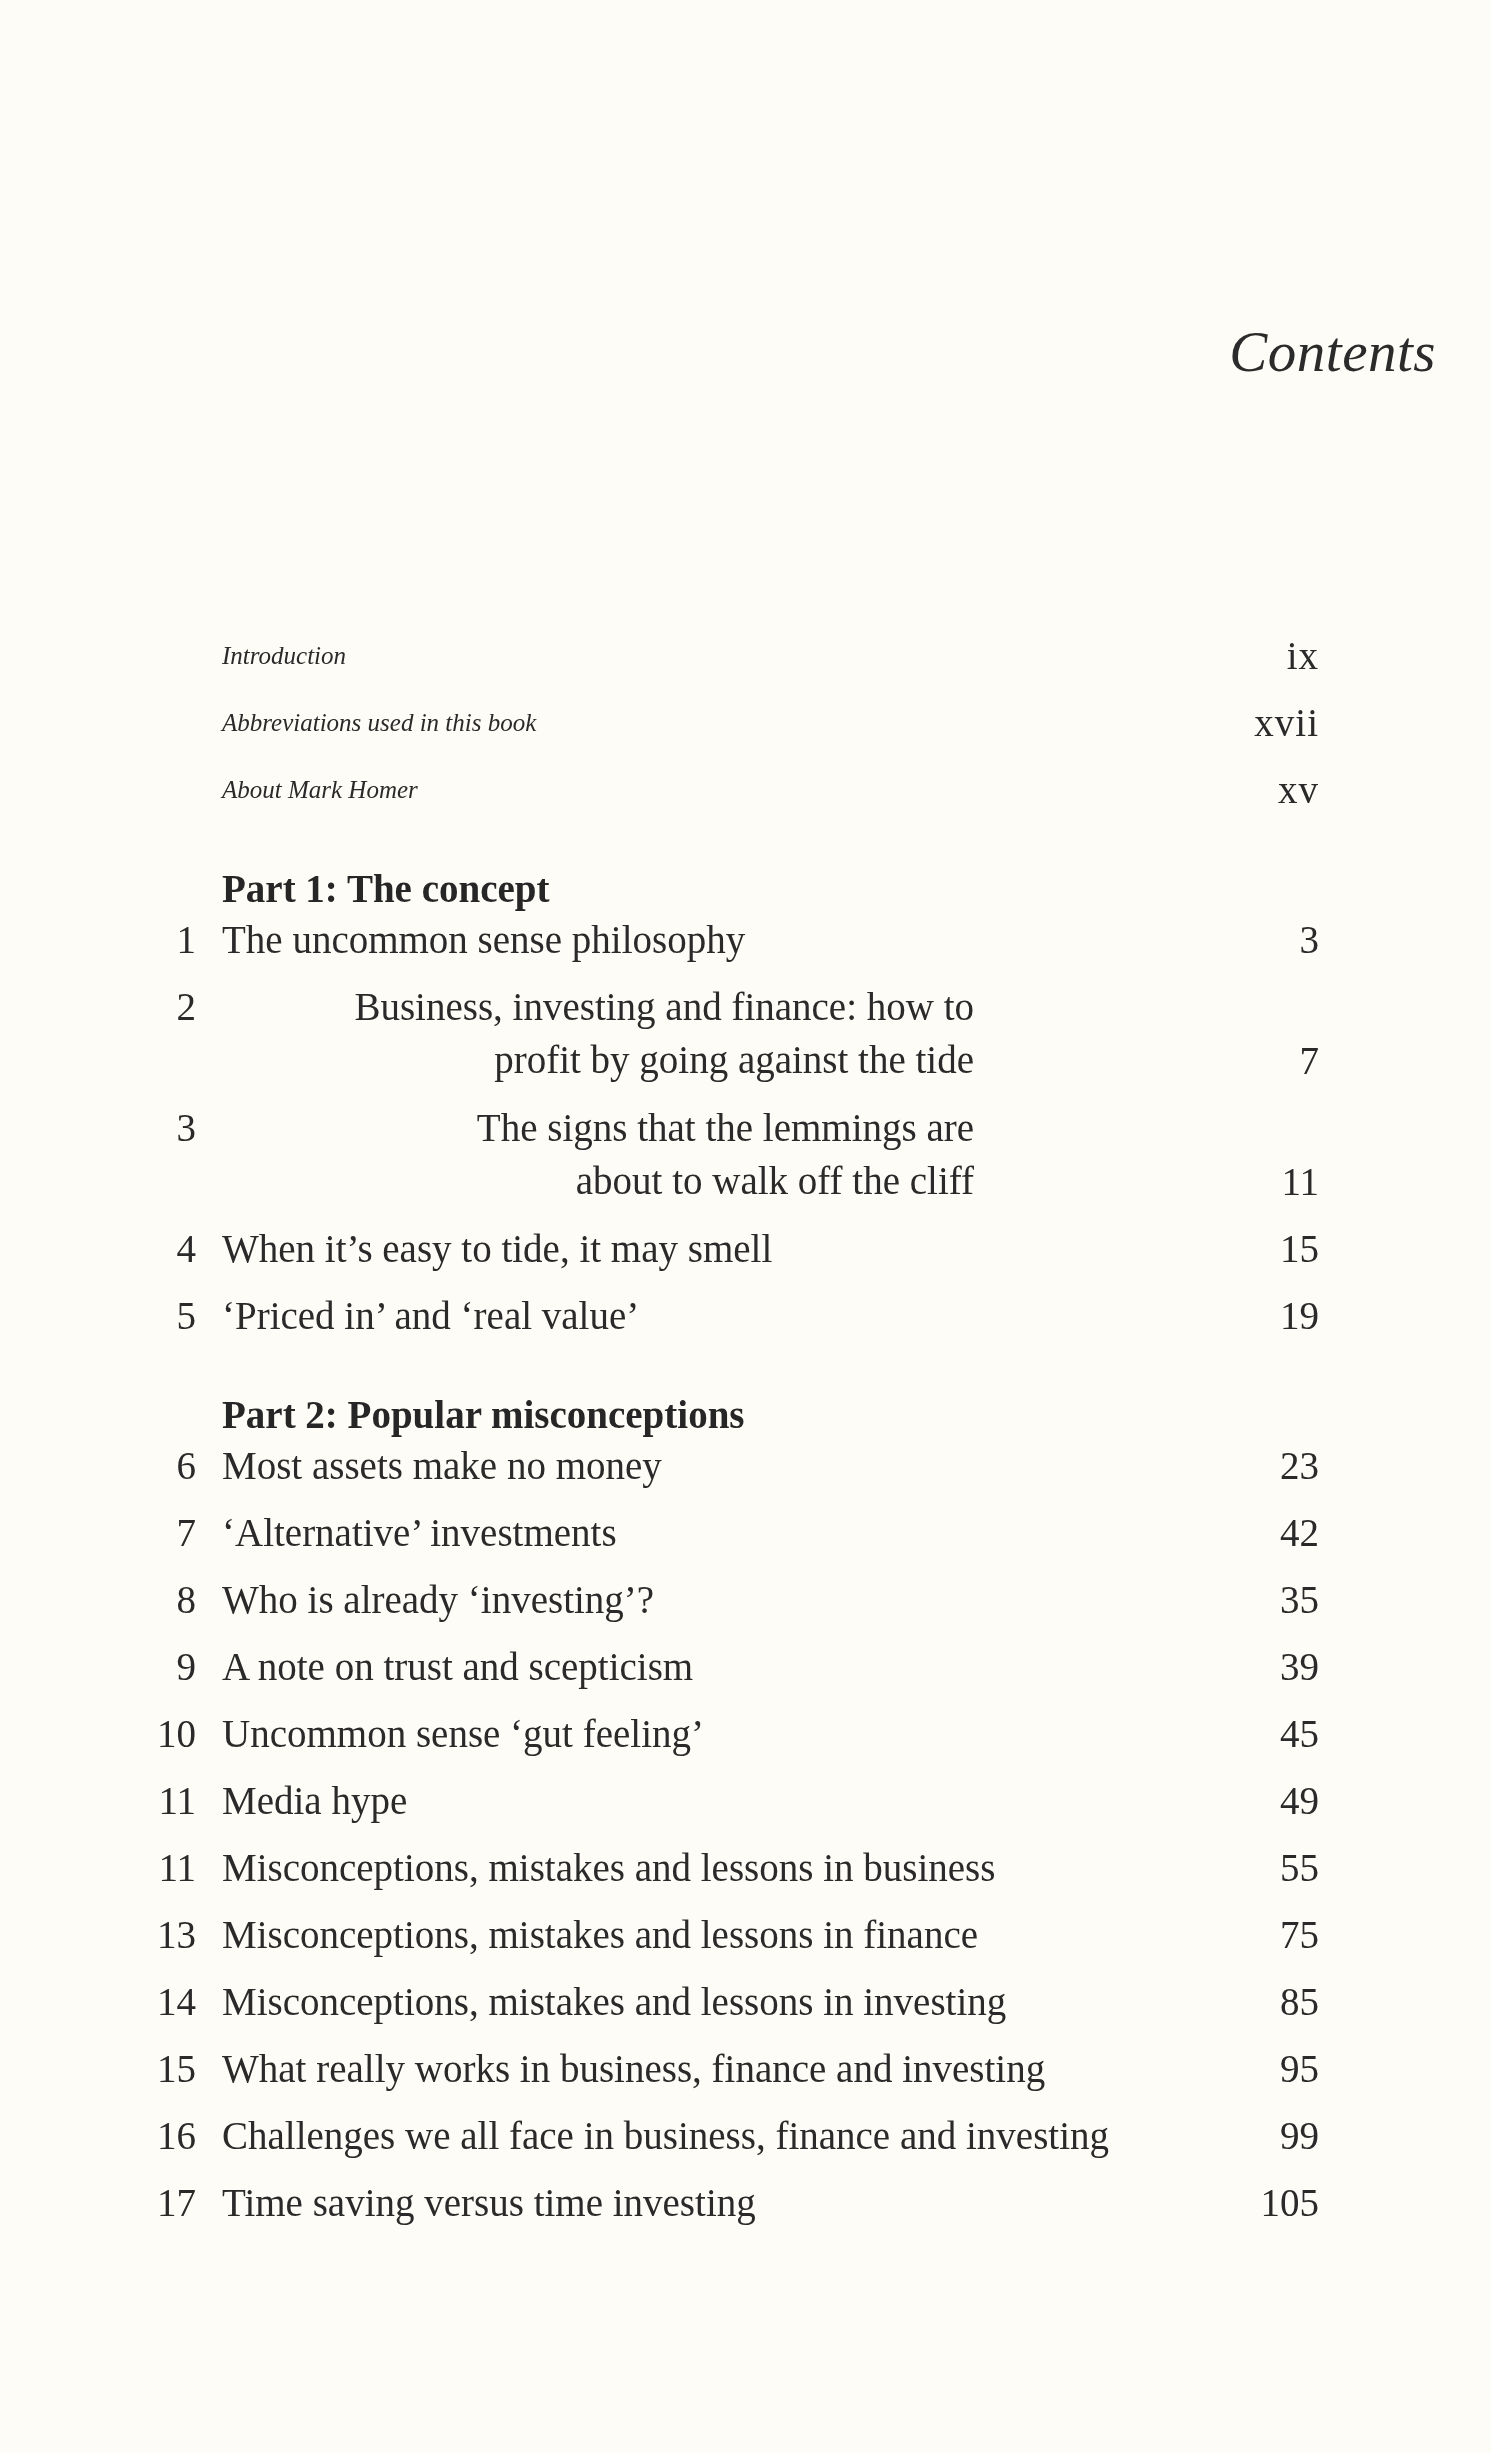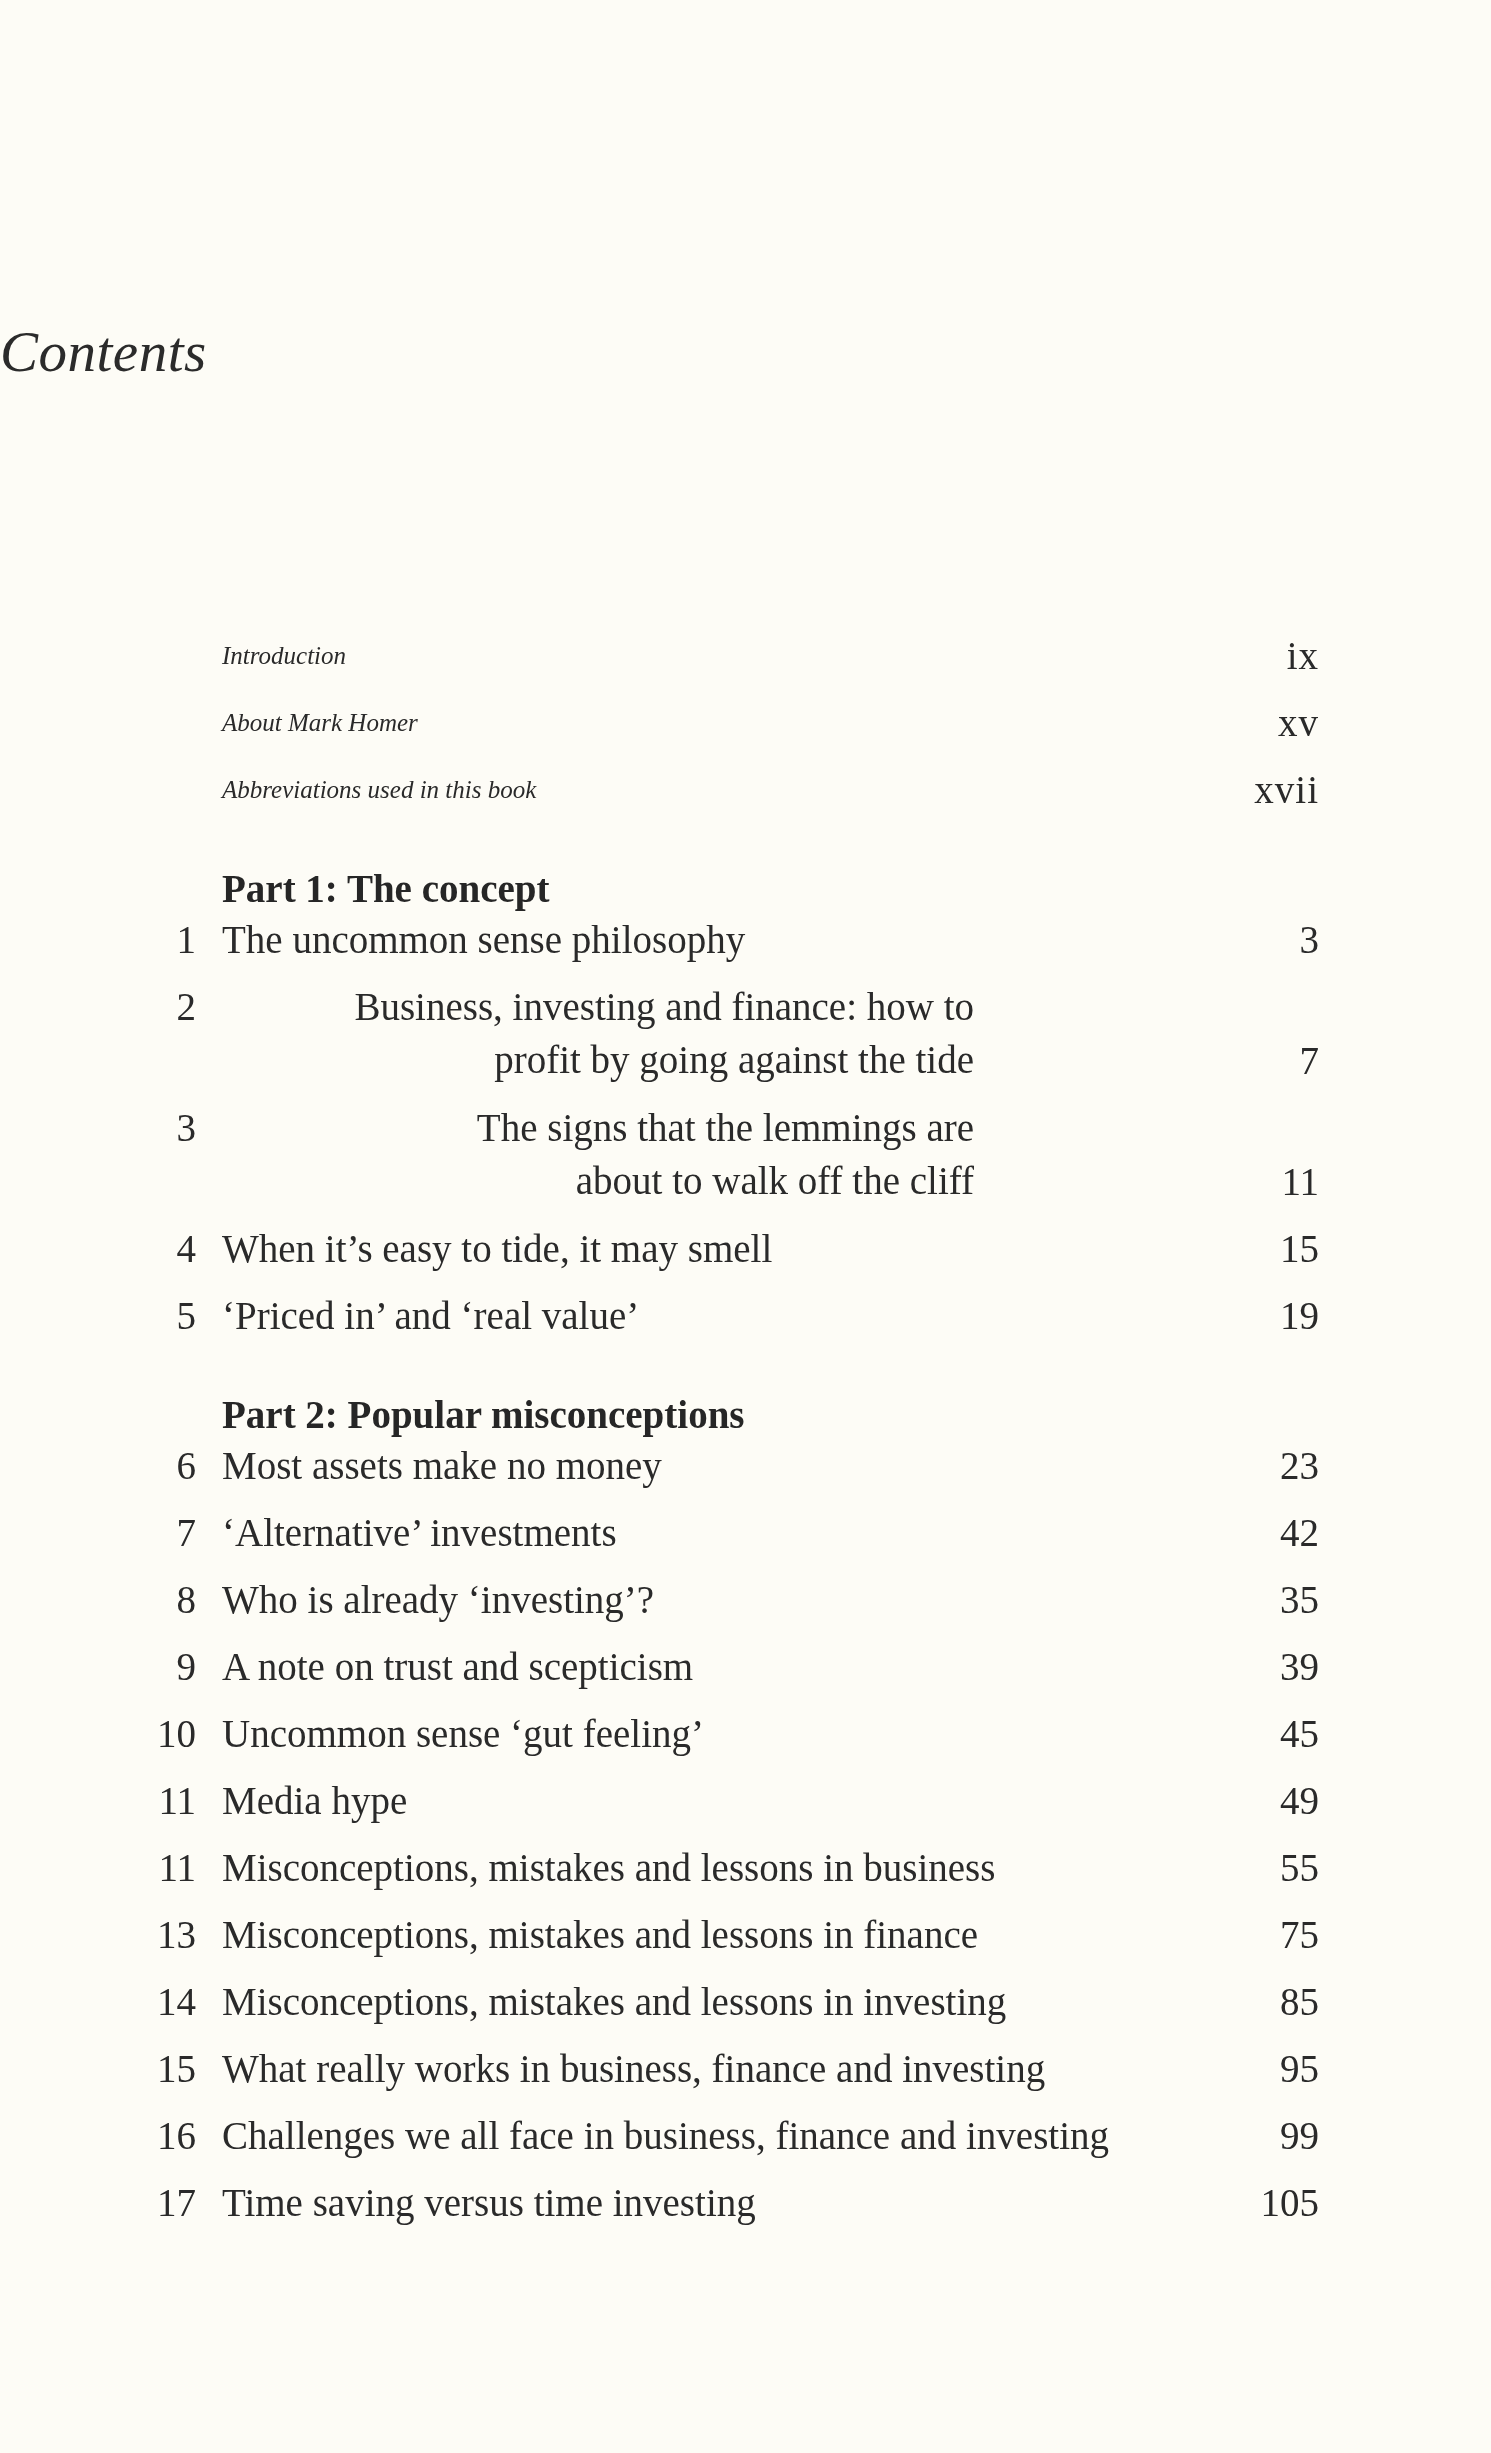--- a/index.html
+++ b/index.html
@@ -19,21 +19,21 @@
       position: absolute;
       left: 0; top: 0;
       width: 1492px;
       height: 2453px;
     }
     .title {
       position: absolute;
       top: 319px;
       left: 0;
       width: 1436px;
-      text-align: left;
+      text-align: right;
       font-style: italic;
       font-size: 57px;
       letter-spacing: 0.5px;
       color: #2b2b2b;
     }
     .toc {
       position: absolute;
       left: 0;
       top: 622px;
       width: 1492px;
@@ -114,26 +114,26 @@
 
   <h1 class="title" style="margin:0;font-weight:normal;">Contents</h1>
 
   <div class="toc">
 
     <div class="row front">
       <span class="label">Introduction</span>
       <span class="page">ix</span>
     </div>
     <div class="row front">
+      <span class="label">Abbreviations used in this book</span>
+      <span class="page">xvii</span>
+    </div>
+    <div class="row front">
       <span class="label">About Mark Homer</span>
       <span class="page">xv</span>
-    </div>
-    <div class="row front">
-      <span class="label">Abbreviations used in this book</span>
-      <span class="page">xvii</span>
     </div>
 
     <div class="spacer"></div>
 
     <div class="part-heading">
       <span class="label">Part 1: The concept</span>
     </div>
 
     <div class="row">
       <span class="num">1</span>

